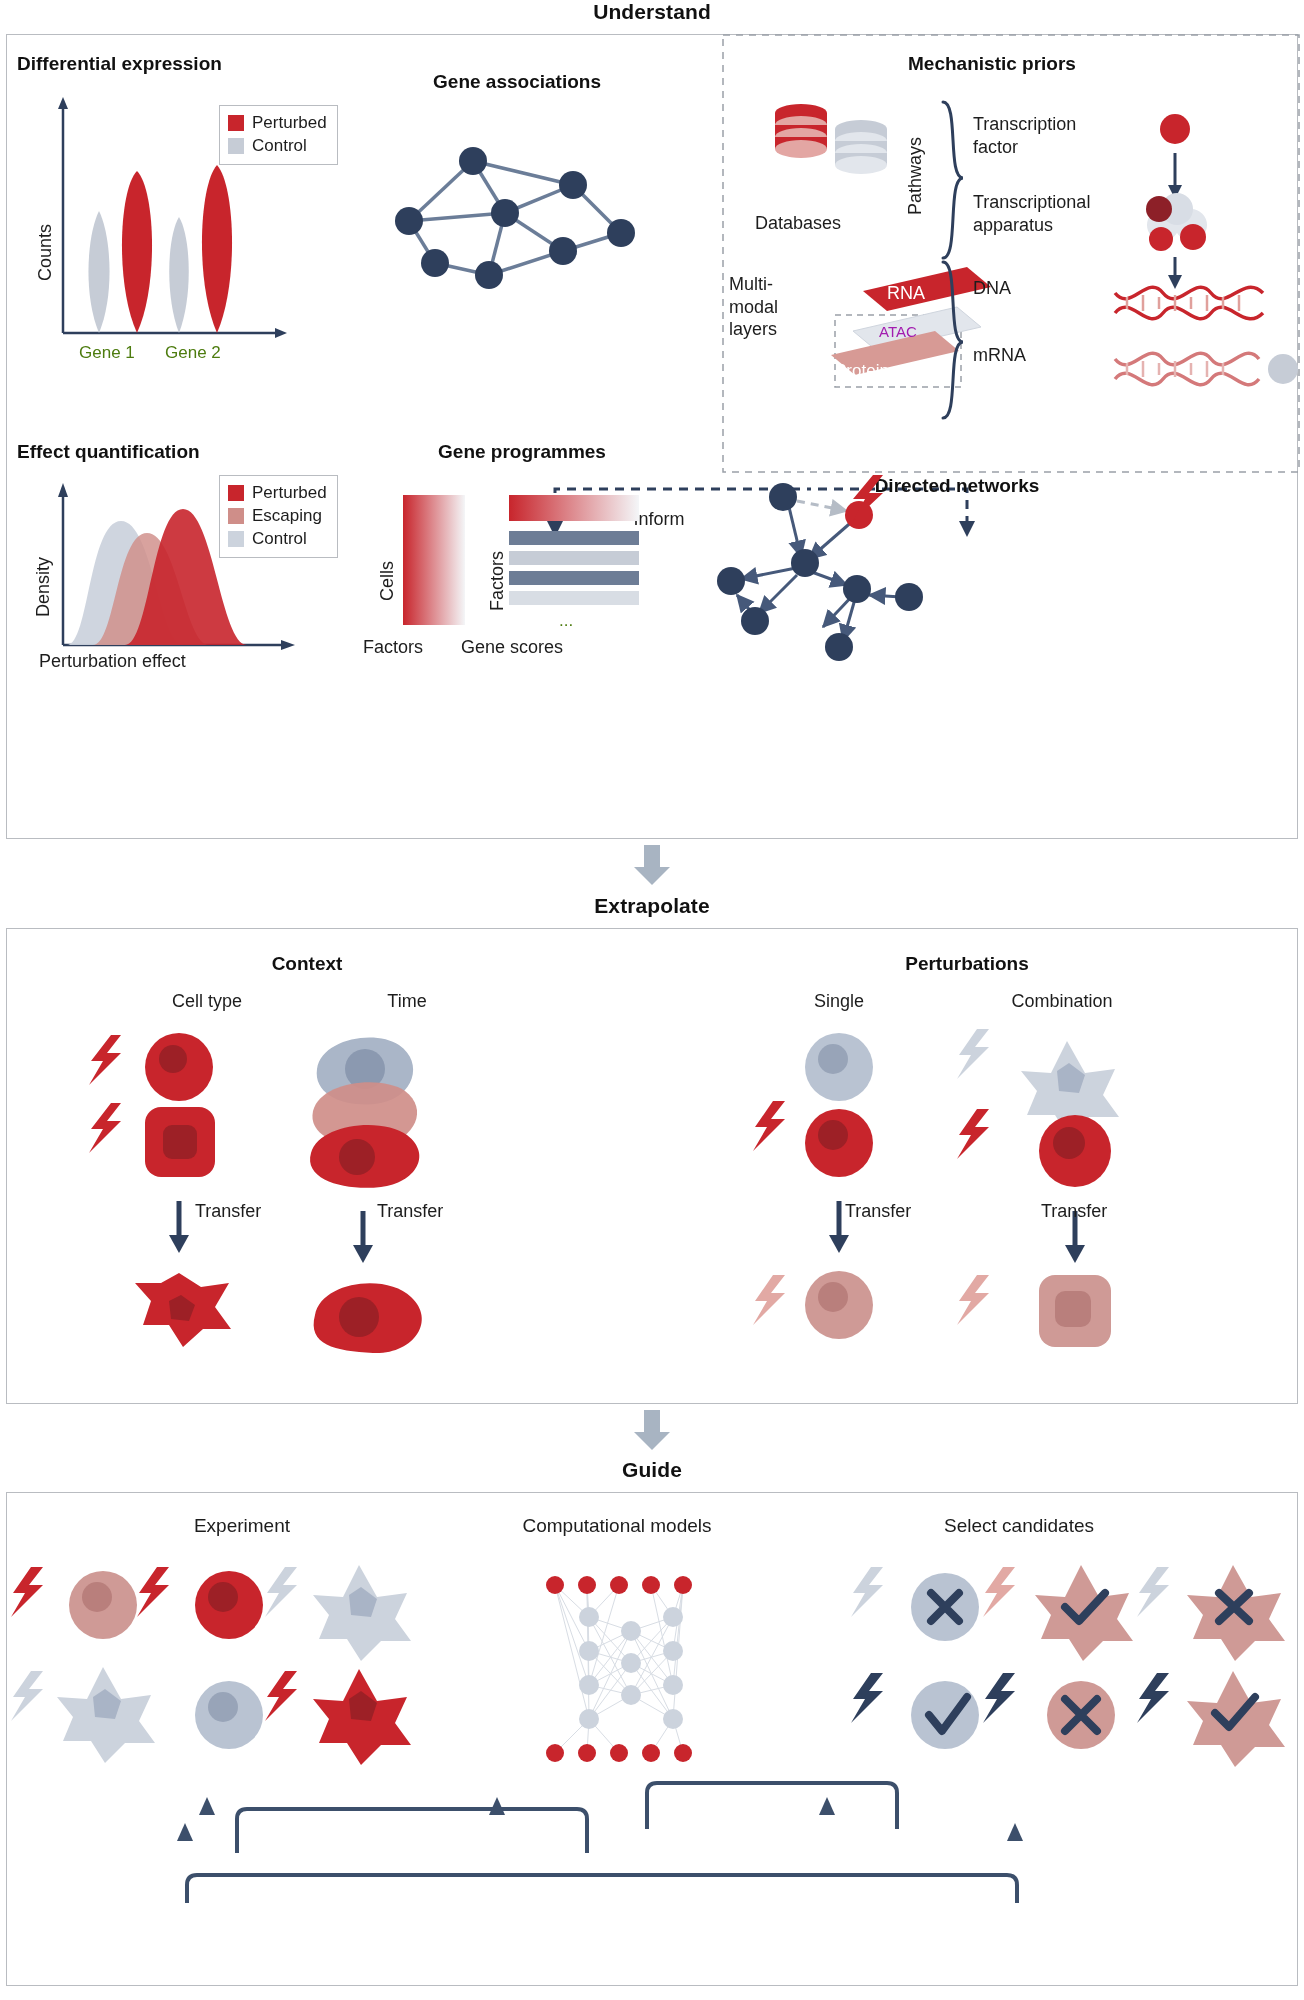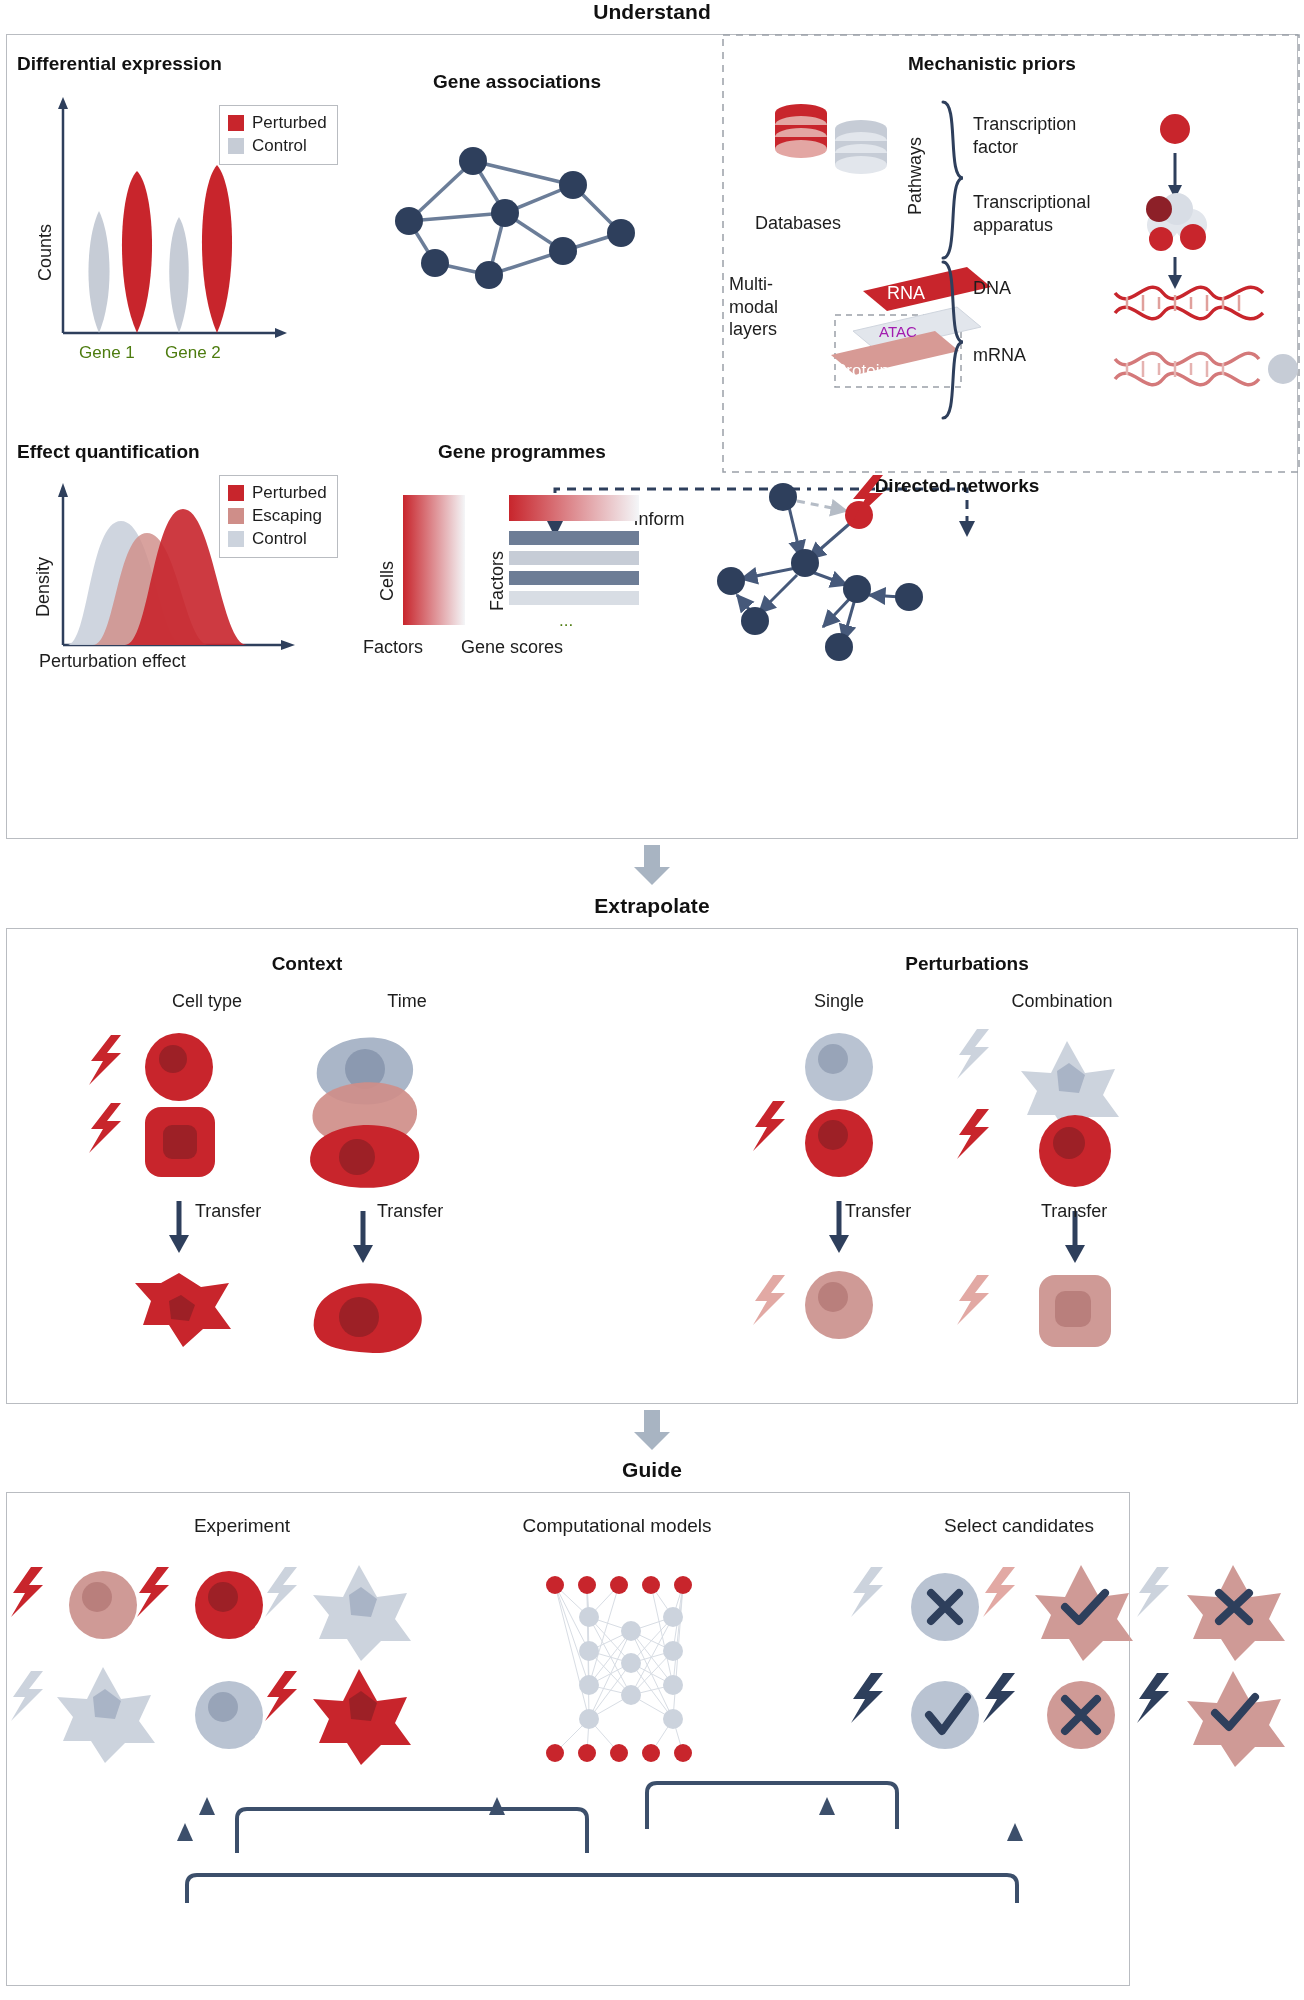--- a/index.html
+++ b/index.html
@@ -444,21 +444,21 @@
     <div class="abs lbl" style="left:1034px; top:272px;">Transfer</div>
   </div>
 
   <svg class="abs" style="left:630px; top:1410px;" width="50" height="42">
     <rect x="14" y="0" width="16" height="24" fill="#a8b4c2"></rect>
     <polygon points="4,22 40,22 22,40" fill="#a8b4c2"></polygon>
   </svg>
 
   <div class="abs section-title" style="left:0; top:1458px; width:1304px;">Guide</div>
 
-  <div class="panel" style="left:6px; top:1492px; width:1124px; height:494px;">
+  <div class="panel" style="left:6px; top:1492px; width:1292px; height:494px;">
 
     <div class="abs lbl" style="left:110px; top:22px; width:250px; text-align:center; font-size:19px;">Experiment</div>
     <div class="abs lbl" style="left:460px; top:22px; width:300px; text-align:center; font-size:19px;">Computational models</div>
     <div class="abs lbl" style="left:852px; top:22px; width:320px; text-align:center; font-size:19px;">Select candidates</div>
 
     <svg class="abs" style="left:0px; top:70px;" width="440" height="220">
 
       <polygon points="24,4 6,30 18,30 4,54 36,22 22,22 36,4" fill="#c8252c"></polygon>
       <circle cx="96" cy="42" r="34" fill="#cf9a96"></circle>
       <circle cx="90" cy="34" r="15" fill="#b97f7c"></circle>

